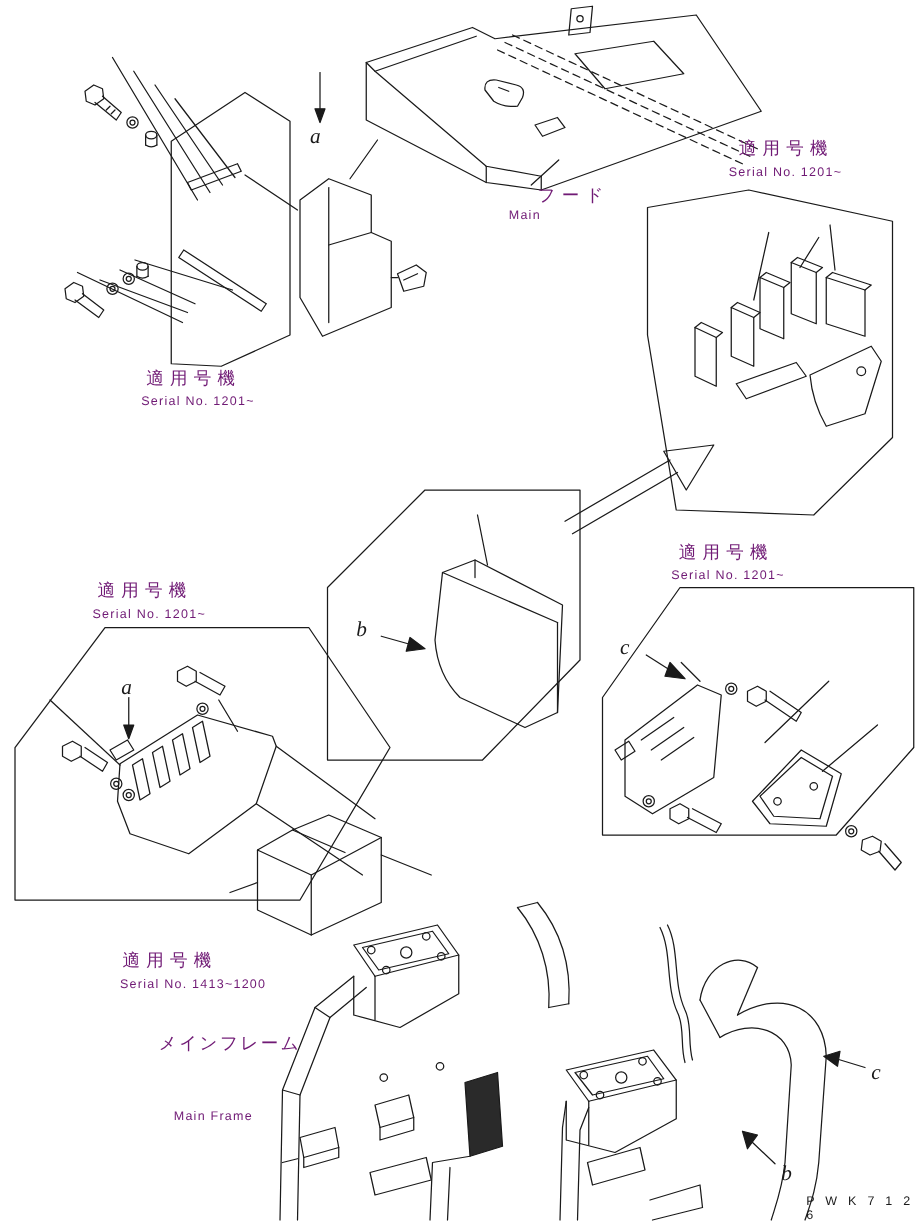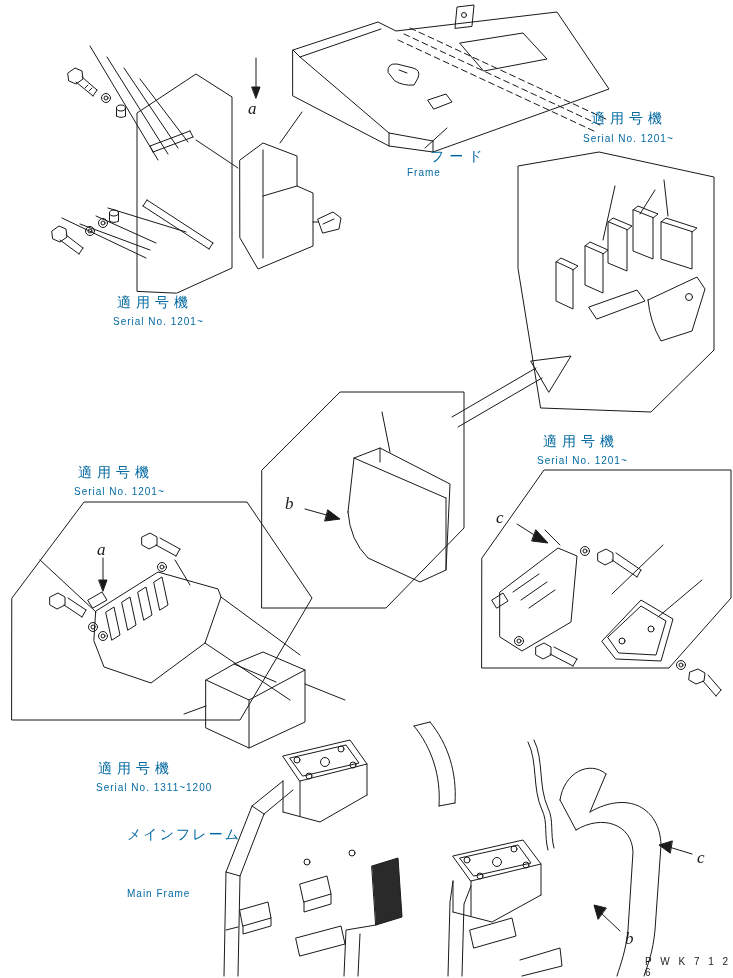--- a/index.html
+++ b/index.html
@@ -2,21 +2,21 @@
 <html><head>
 <meta charset="utf-8">
 <style>
   * { margin:0; padding:0; box-sizing:border-box; }
   html,body { background:#ffffff; }
   .diagram {
     position:relative; width:733px; height:978px; background:#ffffff;
     font-family:"Liberation Sans", sans-serif; color:#1a1a1a; overflow:hidden;
   }
   .diagram svg { position:absolute; left:0; top:0; }
-  .lbl { position:absolute; white-space:nowrap; color:#0369a1; }
+  .lbl { position:absolute; white-space:nowrap; color:#701a75; }
   .jp  { font-size:14px; letter-spacing:5px; }
   .en  { font-size:10px; letter-spacing:1px; }
   .marker { position:absolute; font-family:"Liberation Serif", serif; font-style:italic; font-size:17px; color:#1a1a1a; }
   .code { position:absolute; font-size:10px; letter-spacing:3px; color:#1a1a1a; }
 </style>
 </head>
 <body>
 
 <div class="diagram">
 
@@ -257,36 +257,36 @@
         <path d="M672,841 L659,845 L670,853 Z" fill="#1a1a1a"></path>
       </g>
 
     </g>
   </svg>
 
   <div class="lbl jp" style="left:591px;top:110px">適用号機</div>
   <div class="lbl en" style="left:583px;top:133px">Serial No. 1201~</div>
 
   <div class="lbl jp" style="left:430px;top:148px">フード</div>
-  <div class="lbl en" style="left:407px;top:167px">Frame</div>
+  <div class="lbl en" style="left:407px;top:167px">Main</div>
 
   <div class="lbl jp" style="left:117px;top:294px">適用号機</div>
   <div class="lbl en" style="left:113px;top:316px">Serial No. 1201~</div>
 
   <div class="lbl jp" style="left:543px;top:433px">適用号機</div>
   <div class="lbl en" style="left:537px;top:455px">Serial No. 1201~</div>
 
   <div class="lbl jp" style="left:78px;top:464px">適用号機</div>
   <div class="lbl en" style="left:74px;top:486px">Serial No. 1201~</div>
 
   <div class="lbl jp" style="left:98px;top:760px">適用号機</div>
-  <div class="lbl en" style="left:96px;top:782px">Serial No. 1311~1200</div>
+  <div class="lbl en" style="left:96px;top:782px">Serial No. 1413~1200</div>
 
   <div class="lbl jp" style="left:127px;top:826px;letter-spacing:2px">メインフレーム</div>
-  <div class="lbl en" style="left:127px;top:888px">Main Frame</div>
+  <div class="lbl en" style="left:139px;top:888px">Main Frame</div>
 
   <div class="code" style="left:645px;top:956px">P W K 7 1 2 6</div>
 
   <div class="marker" style="left:248px;top:99px">a</div>
   <div class="marker" style="left:97px;top:540px">a</div>
   <div class="marker" style="left:285px;top:494px">b</div>
   <div class="marker" style="left:496px;top:508px">c</div>
   <div class="marker" style="left:625px;top:929px">b</div>
   <div class="marker" style="left:697px;top:848px">c</div>
 

